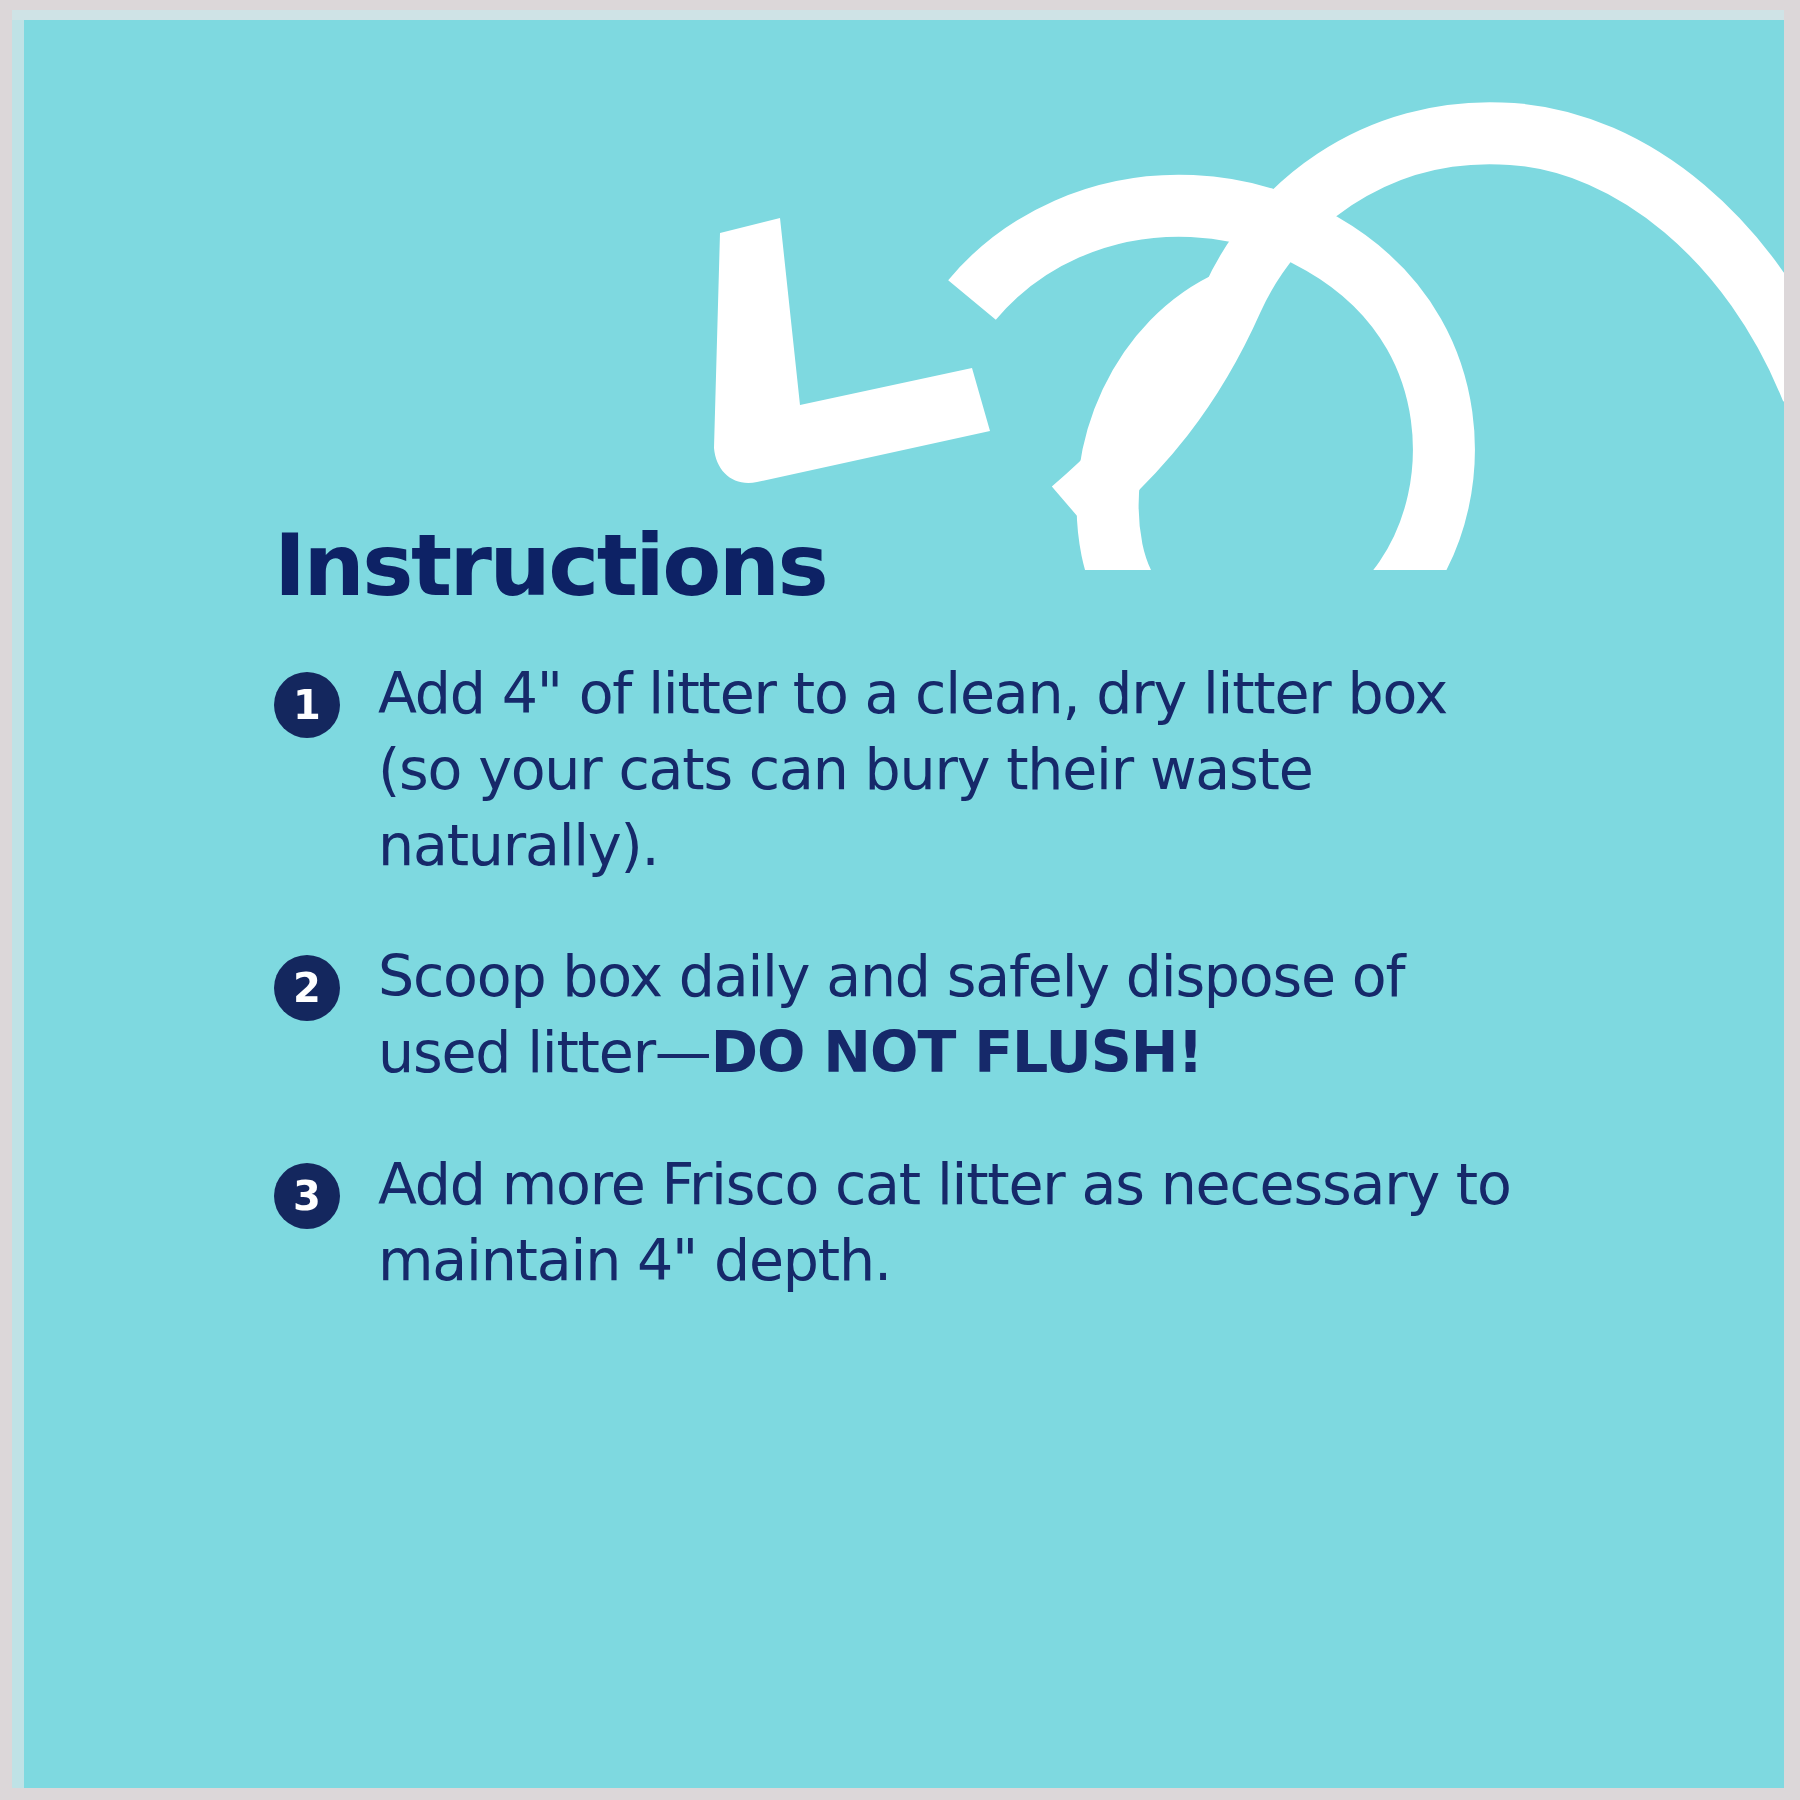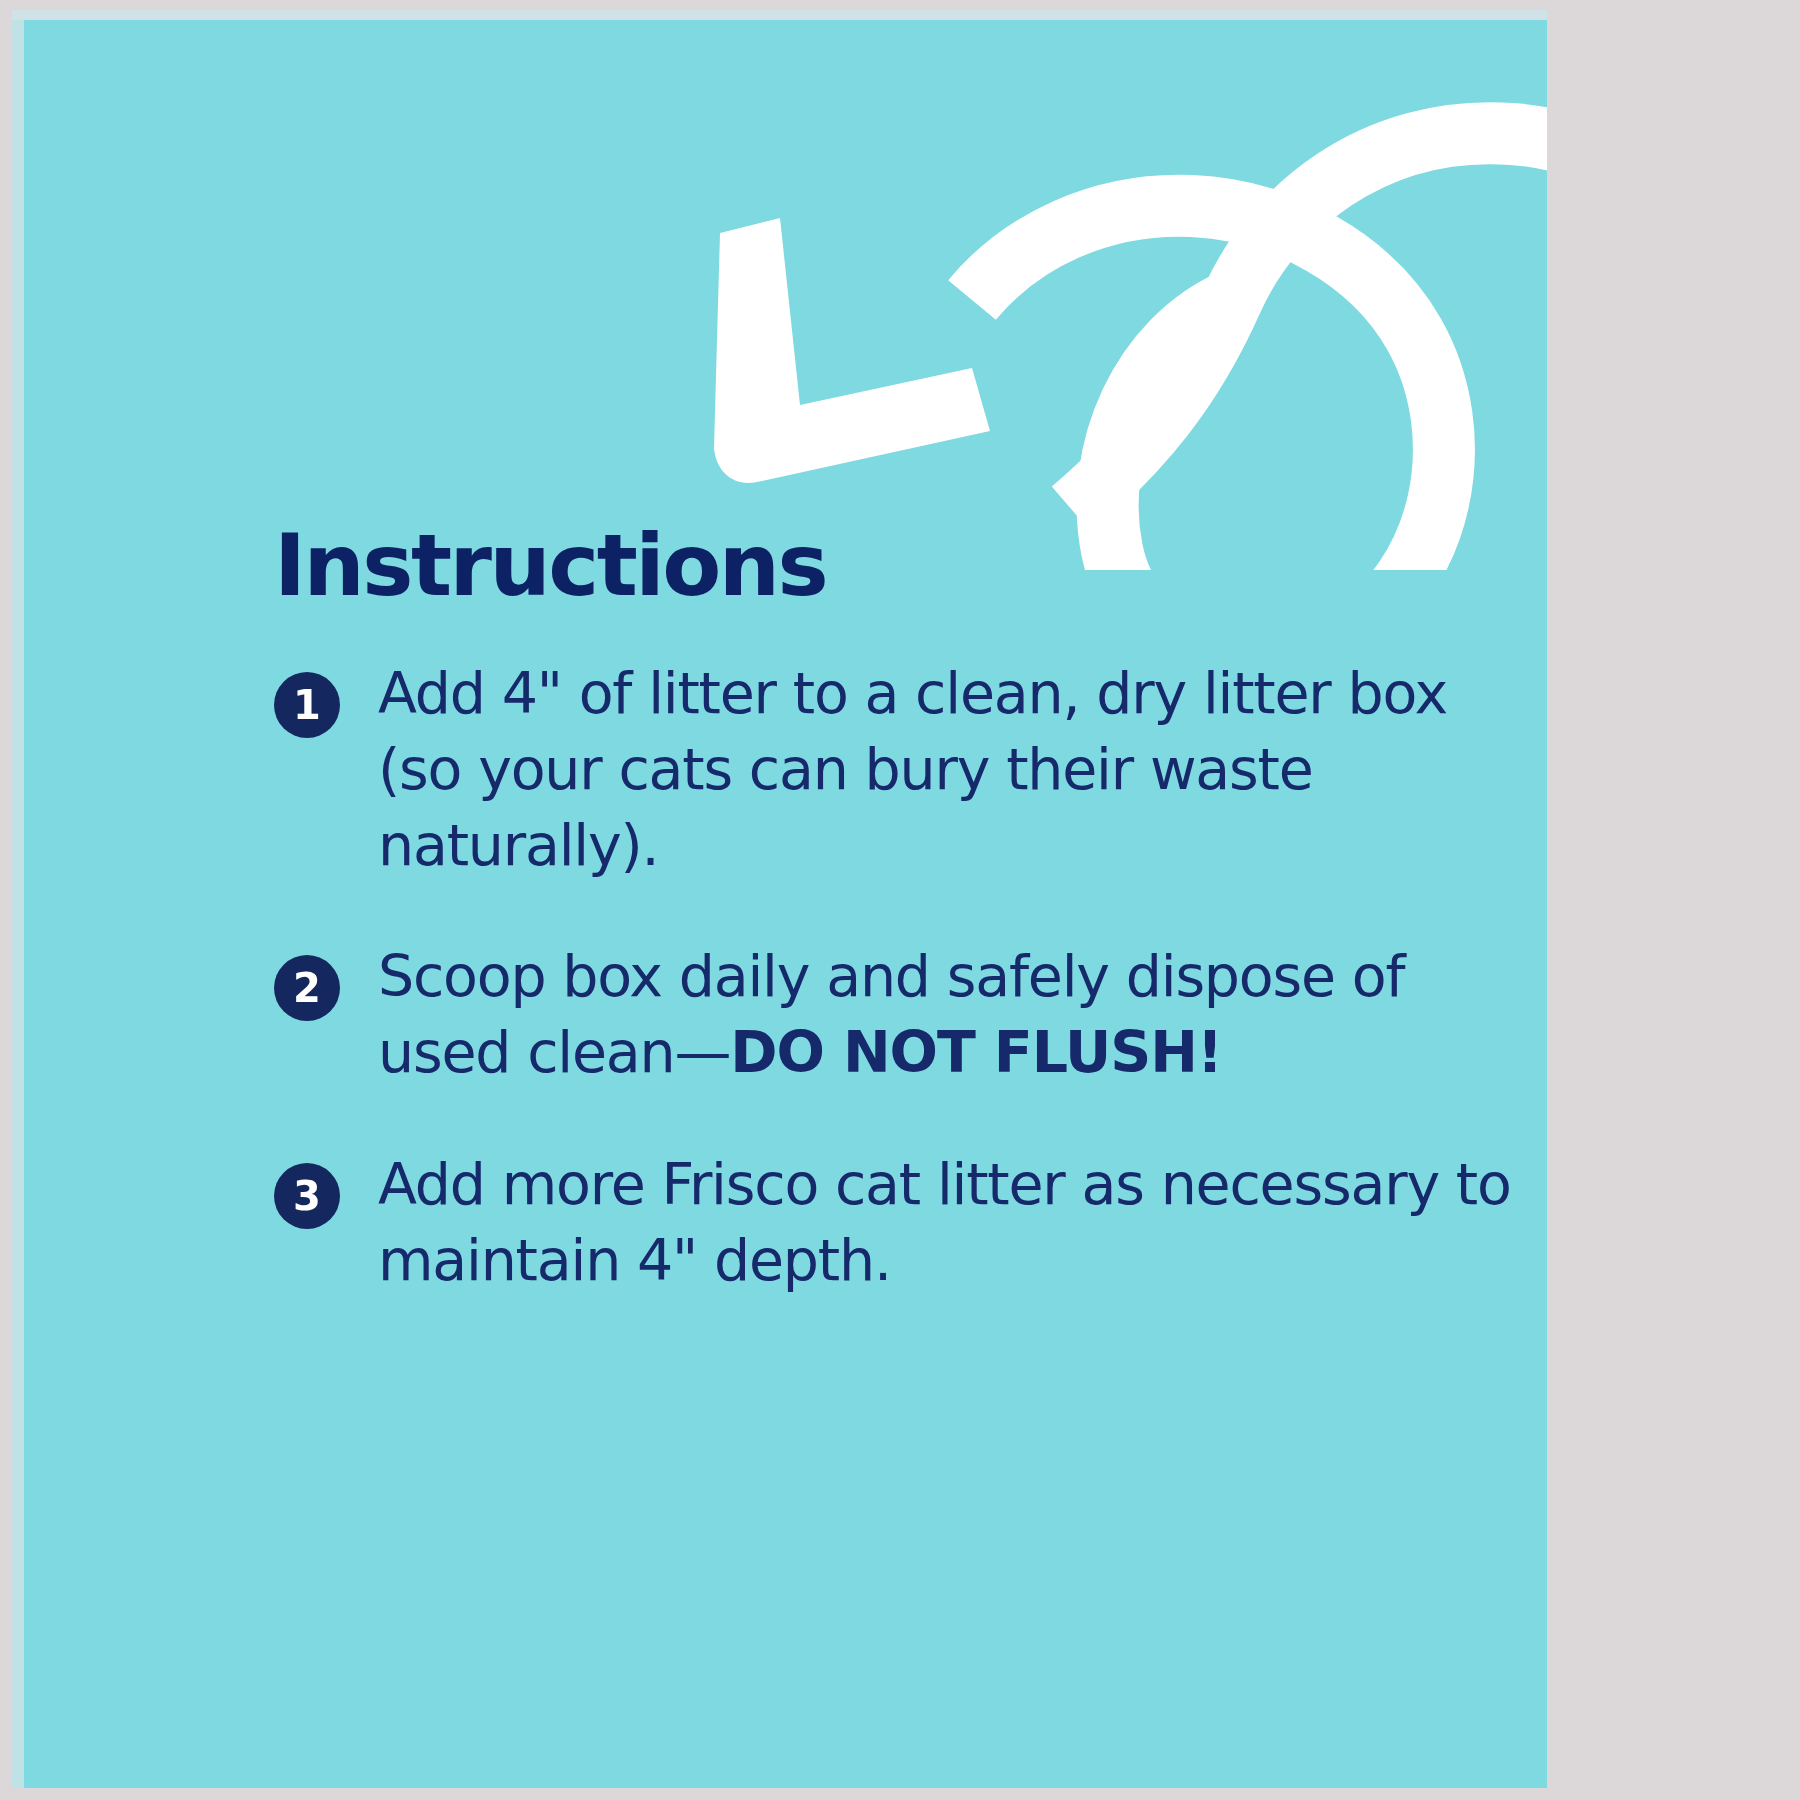--- a/index.html
+++ b/index.html
@@ -2,21 +2,21 @@
 <html><head>
 <meta charset="utf-8">
 <style>
   html, body {
     margin: 0;
     padding: 0;
     background: #dcd7d9;
   }
   #page {
     position: relative;
-    width: 1547px;
+    width: 1784px;
     height: 1800px;
     overflow: hidden;
     background: #dcd7d9;
     font-family: "Liberation Sans", sans-serif;
   }
   
   #canvas {
     position: absolute;
     left: 12px;
     top: 10px;
@@ -154,21 +154,21 @@
         <li class="step">
           <span class="badge">1</span>
           <span class="step-text">
             <span>Add 4" of litter to a clean, dry litter box (so your cats can bury their waste naturally).</span><b></b><span></span>
           </span>
         </li>
 
         <li class="step">
           <span class="badge">2</span>
           <span class="step-text">
-            <span>Scoop box daily and safely dispose of used clean—</span><b>DO NOT FLUSH!</b><span></span>
+            <span>Scoop box daily and safely dispose of used litter—</span><b>DO NOT FLUSH!</b><span></span>
           </span>
         </li>
 
         <li class="step">
           <span class="badge">3</span>
           <span class="step-text">
             <span>Add more Frisco cat litter as necessary to maintain 4" depth.</span><b></b><span></span>
           </span>
         </li>
 

